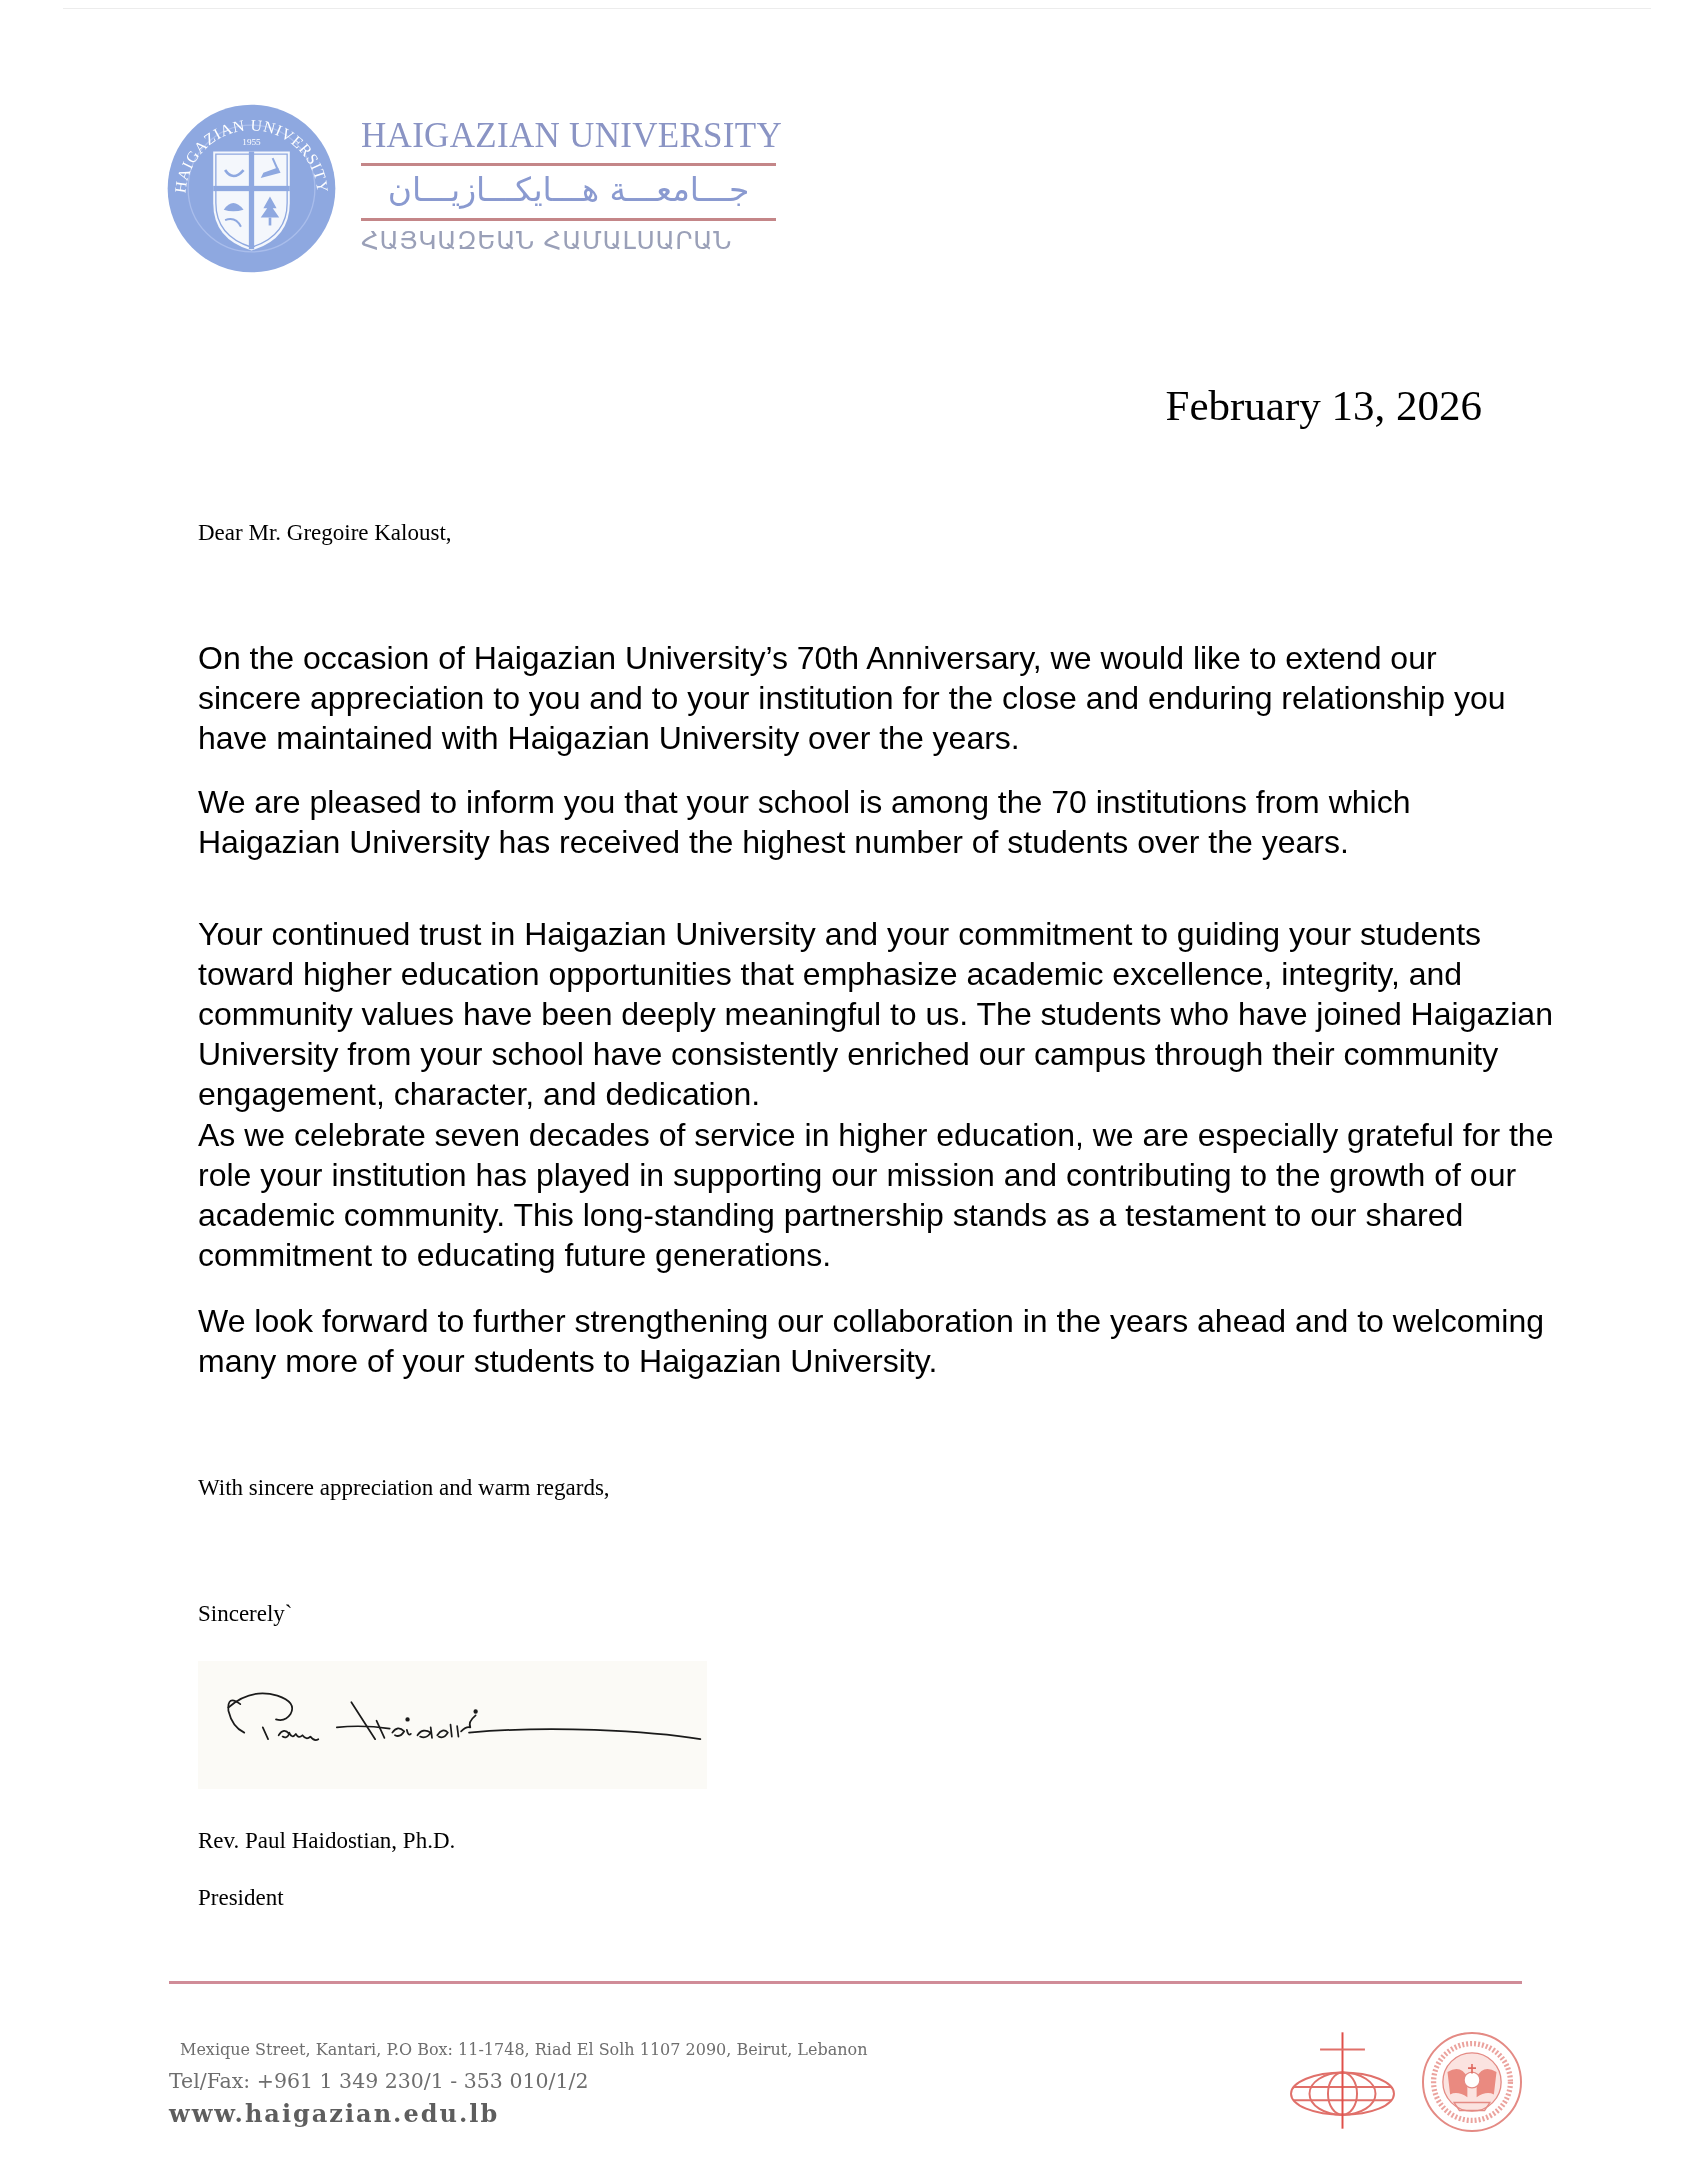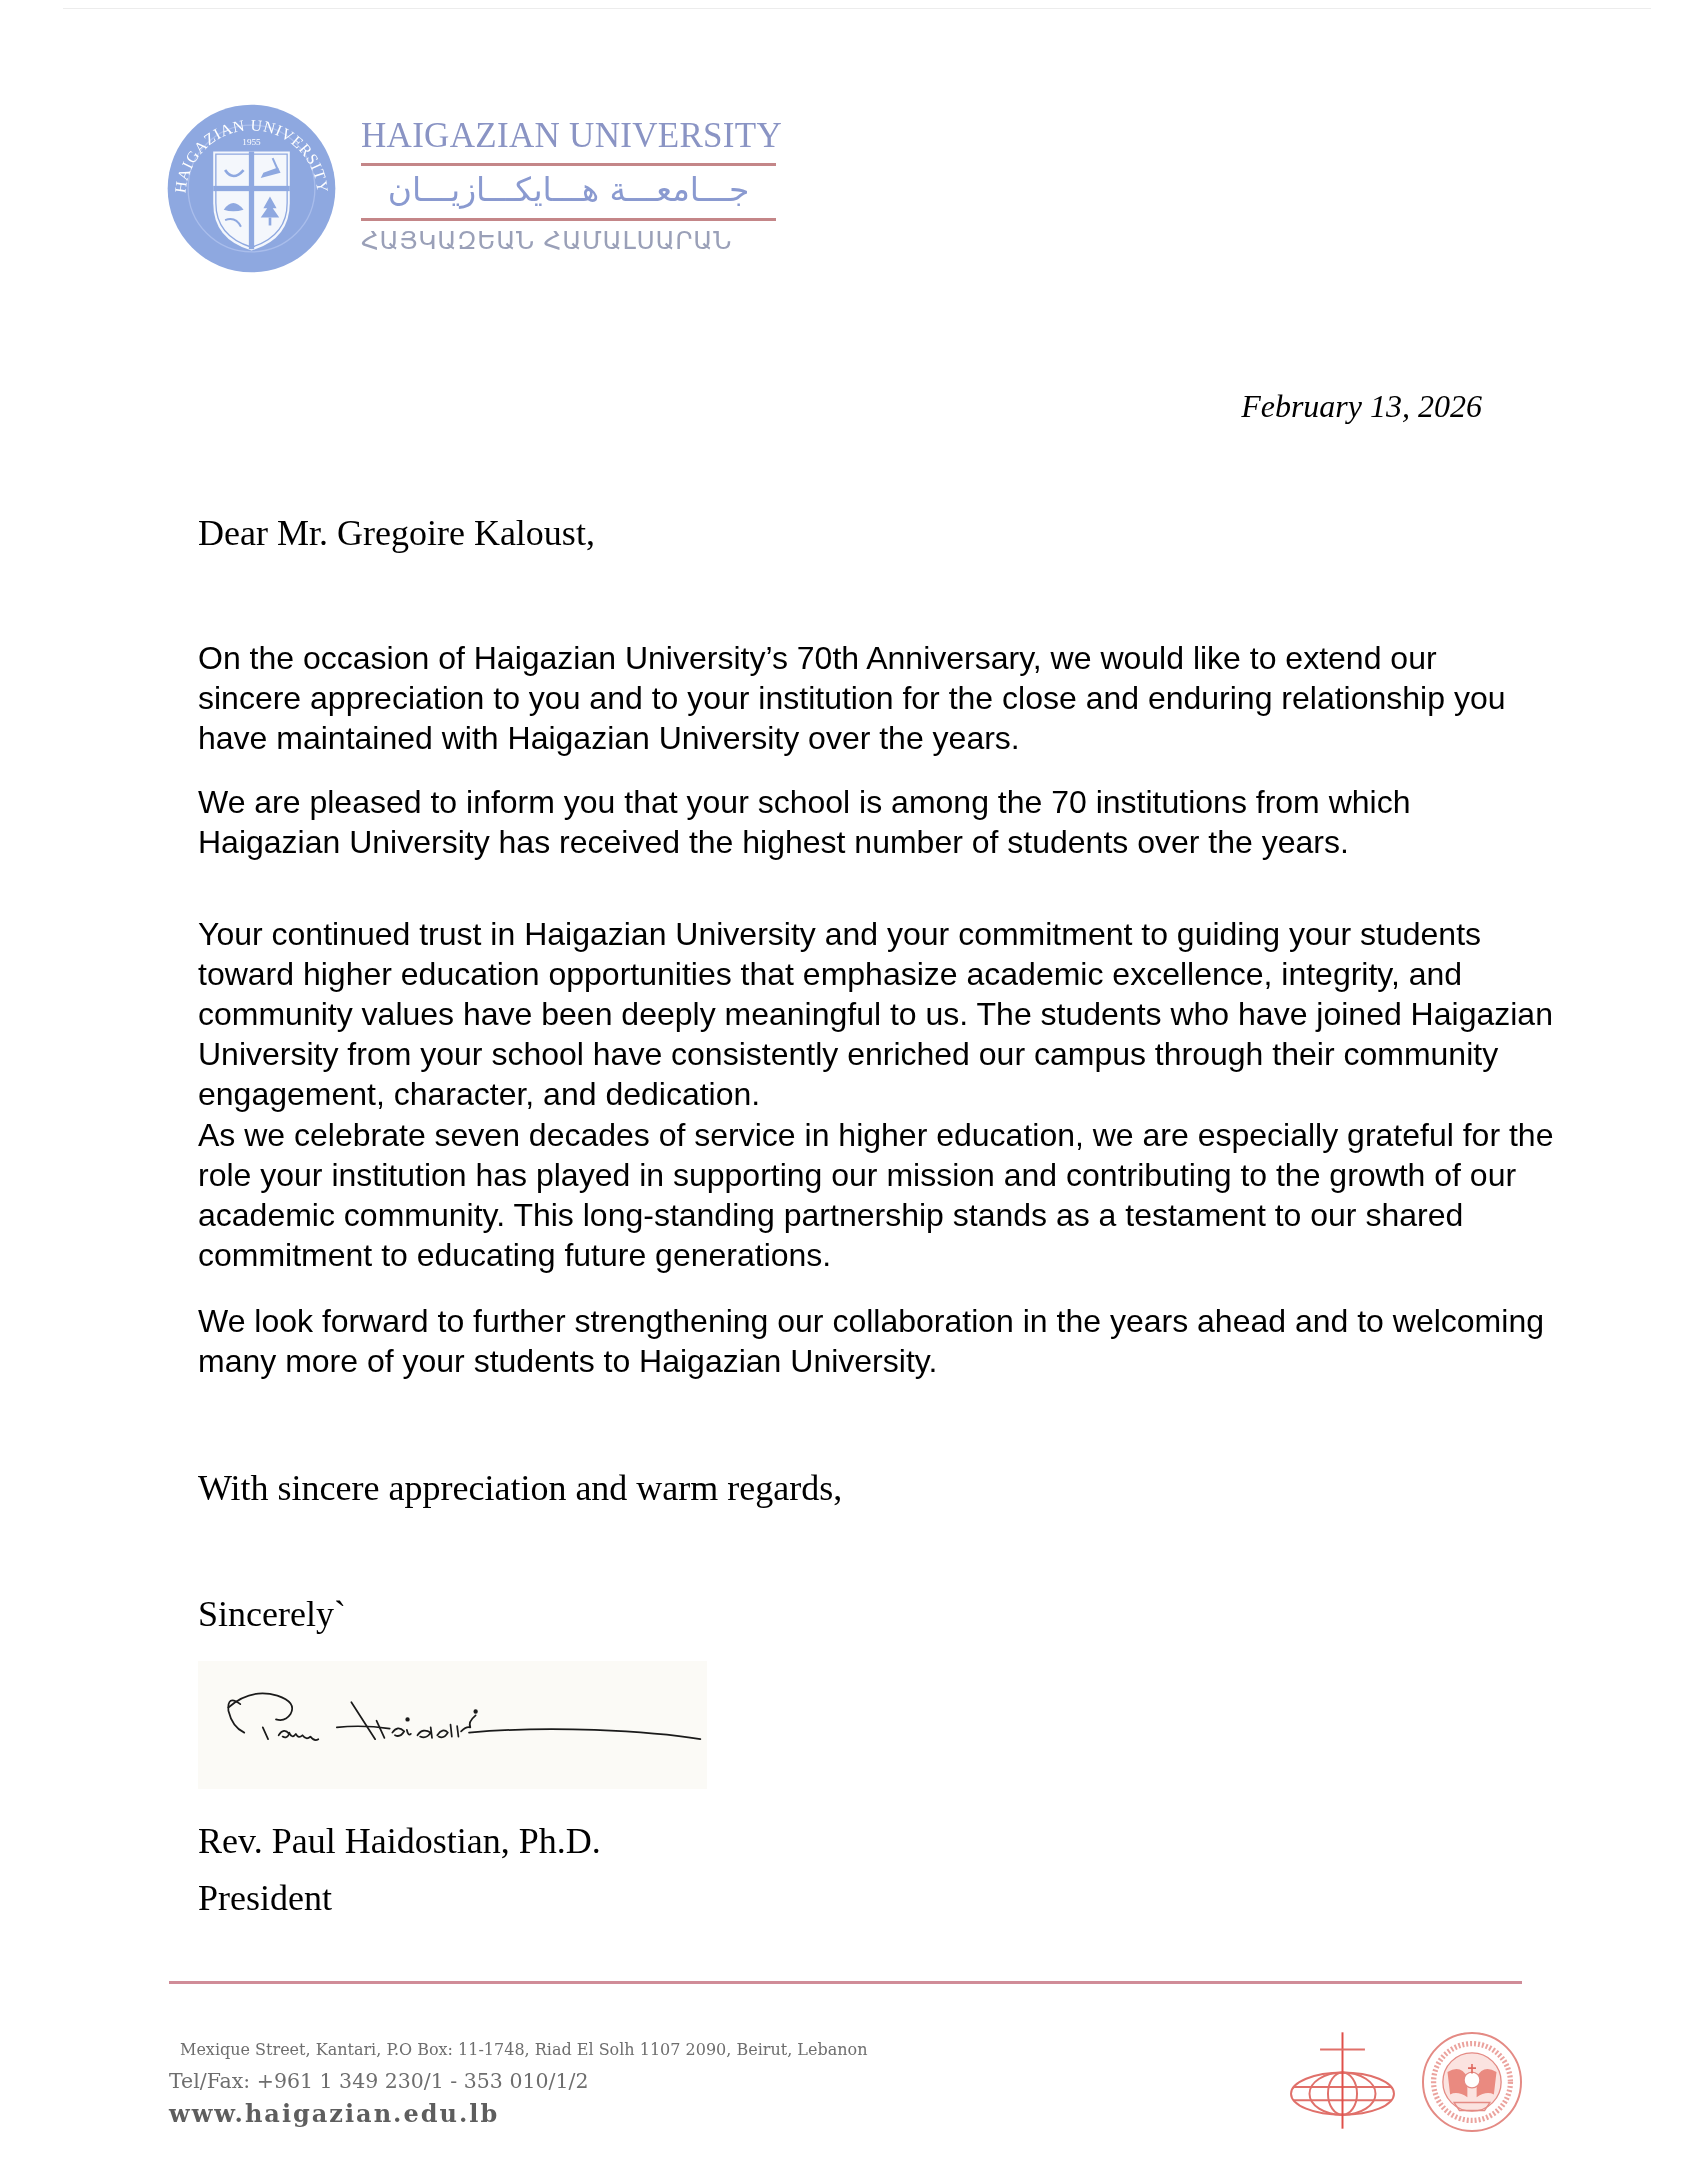--- a/index.html
+++ b/index.html
@@ -8,22 +8,22 @@
   .top-edge { position: absolute; left: 63px; top: 8px; width: 1588px; height: 1.3px; background: #ececec; }
 
   
   .seal { position: absolute; left: 167px; top: 104px; width: 169px; height: 169px; }
   .uni-en { position: absolute; left: 361px; top: 116px; font-family: "Liberation Serif", serif; font-size: 35px; color: #8a94c4; letter-spacing: 0.3px; white-space: nowrap; line-height: 40px; }
   .rule-red { position: absolute; left: 361px; width: 415px; height: 2.6px; background: #c48688; }
   .uni-ar { position: absolute; left: 361px; top: 165px; width: 415px; text-align: center; font-family: "DejaVu Sans", sans-serif; font-size: 33px; color: #8a9ad0; line-height: 49px; white-space: nowrap; letter-spacing: 4px; }
   .uni-hy { position: absolute; left: 361px; top: 222px; width: 415px; font-family: "DejaVu Sans", sans-serif; font-size: 25px; color: #9aa0b8; line-height: 37px; white-space: nowrap; letter-spacing: 0.7px; }
 
   
-  .t { position: absolute; left: 198px; font-family: "Liberation Serif", serif; font-size: 36px; line-height: 40px; color: #000000; white-space: nowrap; }
-  .date { position: absolute; right: 205px; top: 386px; font-family: "Liberation Serif", serif; font-size: 32px; line-height: 40px; color: #000; white-space: nowrap; font-style: italic; }
+  .t { position: absolute; left: 198px; font-family: "Liberation Serif", serif; font-size: 23px; line-height: 40px; color: #000000; white-space: nowrap; }
+  .date { position: absolute; right: 205px; top: 386px; font-family: "Liberation Serif", serif; font-size: 43px; line-height: 40px; color: #000; white-space: nowrap; }
   .para { position: absolute; left: 198px; font-family: Liberation Sans, sans-serif; font-size: 32px; line-height: 40px; color: #000; }
   .para .ln { display: block; white-space: nowrap; }
 
   .sig-box { position: absolute; left: 198px; top: 1661px; width: 509px; height: 128px; background: #fbfaf6; }
 
   
   .footer-rule { position: absolute; left: 169px; top: 1981px; width: 1353px; height: 2.6px; background: #d08c98; }
   .foot { position: absolute; left: 169px; font-family: "DejaVu Serif", serif; color: #6e6e6e; white-space: nowrap; }
   .foot-addr { top: 2035px; font-size: 16px; line-height: 29px; margin-left: 11px; }
   .foot-tel { top: 2067px; font-size: 20.5px; line-height: 29px; }

